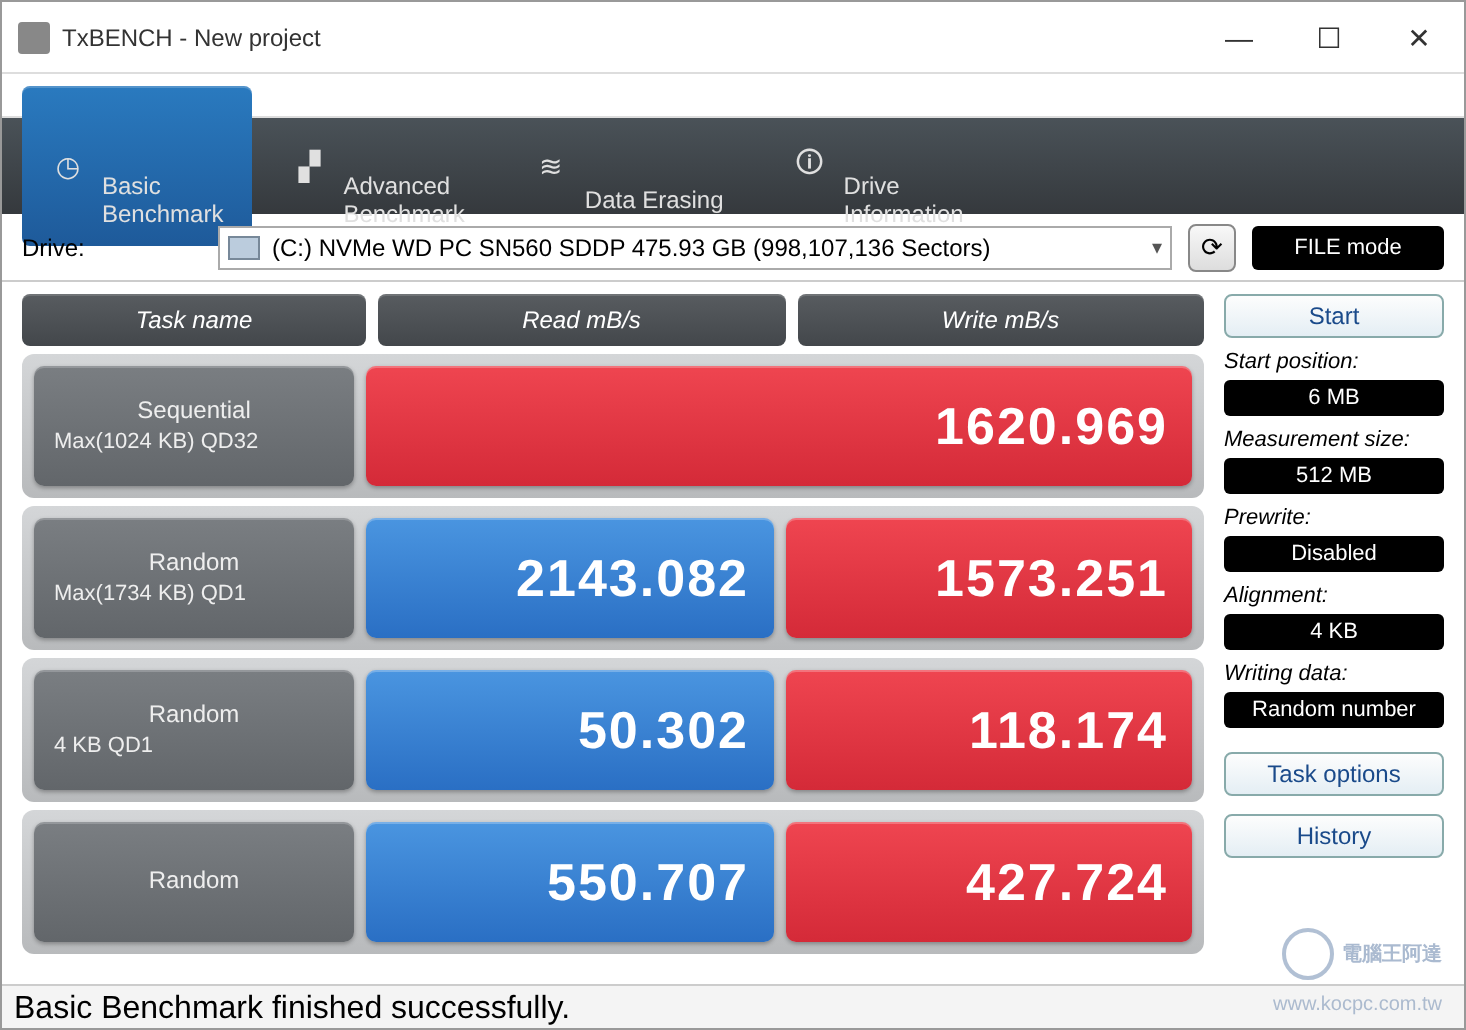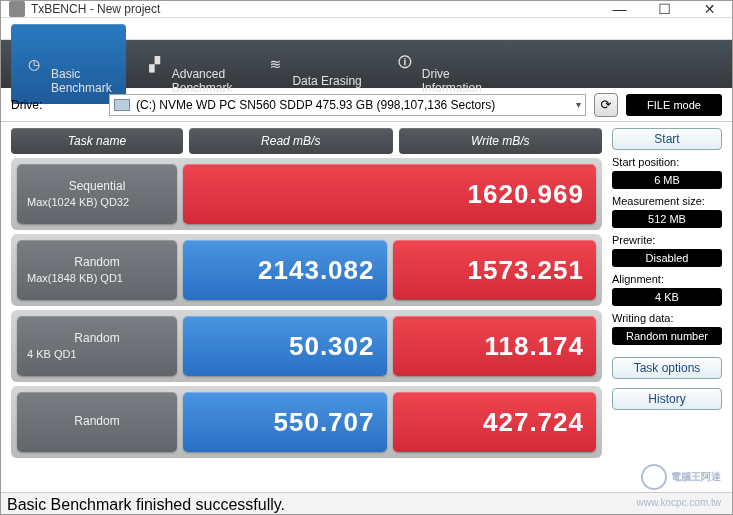--- a/index.html
+++ b/index.html
@@ -1,18 +1,18 @@
 <!DOCTYPE html>
 <html><head>
 <meta charset="utf-8">
 <style>
 * { margin: 0; padding: 0; box-sizing: border-box; font-family: "Segoe UI", Tahoma, sans-serif; }
 body { background: #fff; width: 733px; height: 515px; overflow: hidden; border: 1px solid #999; }
 
-.title-bar { height: 17px; display: flex; align-items: center; padding: 0 0 0 8px; background: #fff; border-bottom: 1px solid #ddd; }
+.title-bar { height: 36px; display: flex; align-items: center; padding: 0 0 0 8px; background: #fff; border-bottom: 1px solid #ddd; }
 .title-bar .app-icon { width: 16px; height: 16px; margin-right: 6px; background: #888; border-radius: 2px; }
 .title-bar .title { font-size: 12px; color: #333; flex: 1; }
 .title-bar .win-btns { display: flex; }
 .title-bar .win-btn { width: 45px; height: 29px; display: flex; align-items: center; justify-content: center; font-size: 14px; color: #333; cursor: pointer; }
 
 .menu-bar { height: 22px; display: flex; align-items: center; padding: 0 4px; font-size: 12px; border-bottom: 1px solid #ddd; }
 .menu-bar .menu-item { padding: 2px 8px; cursor: pointer; }
 
 .tab-strip { height: 48px; background: linear-gradient(180deg, #4a5258 0%, #35393d 100%); display: flex; align-items: center; padding: 0 10px; gap: 6px; }
 .tab { display: flex; align-items: center; gap: 8px; padding: 8px 14px; color: #e0e0e0; font-size: 12px; cursor: pointer; border-radius: 4px; }
@@ -37,21 +37,21 @@
 .result-row { display: flex; gap: 6px; height: 72px; background: linear-gradient(180deg, #d4d6d8 0%, #b8babc 100%); border-radius: 6px; padding: 6px; }
 .task-cell { flex: 0 0 160px; background: linear-gradient(180deg, #7a7e82 0%, #62666a 100%); border-radius: 5px; color: #eee; font-size: 12px; padding: 12px 10px; display: flex; flex-direction: column; justify-content: center; line-height: 1.3; box-shadow: inset 0 1px 0 rgba(255,255,255,0.2), 0 1px 2px rgba(0,0,0,0.3); }
 .task-cell .t1 { font-weight: 500; text-align: center; }
 .task-cell .t2 { font-size: 11px; }
 .val-cell { flex: 1; border-radius: 5px; display: flex; align-items: center; justify-content: flex-end; padding-right: 12px; color: #fff; font-size: 26px; font-weight: bold; font-family: Arial, sans-serif; letter-spacing: 1px; box-shadow: inset 0 1px 0 rgba(255,255,255,0.25), 0 1px 2px rgba(0,0,0,0.3); }
 .val-cell.read { background: linear-gradient(180deg, #4a95e0 0%, #2a6fc4 100%); }
 .val-cell.write { background: linear-gradient(180deg, #ef4550 0%, #d42a38 100%); }
 
 .side-col { width: 110px; display: flex; flex-direction: column; gap: 3px; font-size: 11px; }
 .side-btn { height: 22px; border: 1px solid #8aa; border-radius: 4px; background: linear-gradient(#fdfdfd,#e4eef4); display: flex; align-items: center; justify-content: center; color: #1a4a8a; cursor: pointer; font-size: 12px; }
-.side-label { font-size: 11px; color: #000; margin-top: 3px; }
+.side-label { font-size: 11px; color: #000; margin-top: 3px; font-style: italic; }
 .side-val { height: 18px; background: #000; color: #fff; border-radius: 3px; display: flex; align-items: center; justify-content: center; font-size: 11px; }
 
 .status-bar { position: absolute; bottom: 1px; left: 1px; right: 1px; height: 22px; border-top: 1px solid #ccc; font-size: 16px; padding: 3px 6px; background: #f4f4f4; }
 
 .watermark { position: absolute; right: 12px; bottom: 25px; font-size: 10px; color: rgba(100,130,170,0.55); font-weight: bold; display: flex; align-items: center; gap: 4px; pointer-events:none;}
 .watermark .face { width: 26px; height: 26px; border: 2px solid rgba(100,130,170,0.5); border-radius: 50%; position: relative; }
 </style>
 </head>
 <body>
 
@@ -117,21 +117,21 @@
     <div class="result-row">
       <div class="task-cell">
         <span class="t1">Sequential</span>
         <span class="t2">Max(1024 KB) QD32</span>
       </div>
       <div class="val-cell write">1620.969</div>
     </div>
     <div class="result-row">
       <div class="task-cell">
         <span class="t1">Random</span>
-        <span class="t2">Max(1848 KB) QD1</span>
+        <span class="t2">Max(1734 KB) QD1</span>
       </div>
       <div class="val-cell read">2143.082</div>
       <div class="val-cell write">1573.251</div>
     </div>
     <div class="result-row">
       <div class="task-cell">
         <span class="t1">Random</span>
         <span class="t2">4 KB QD1</span>
       </div>
       <div class="val-cell read">50.302</div>

